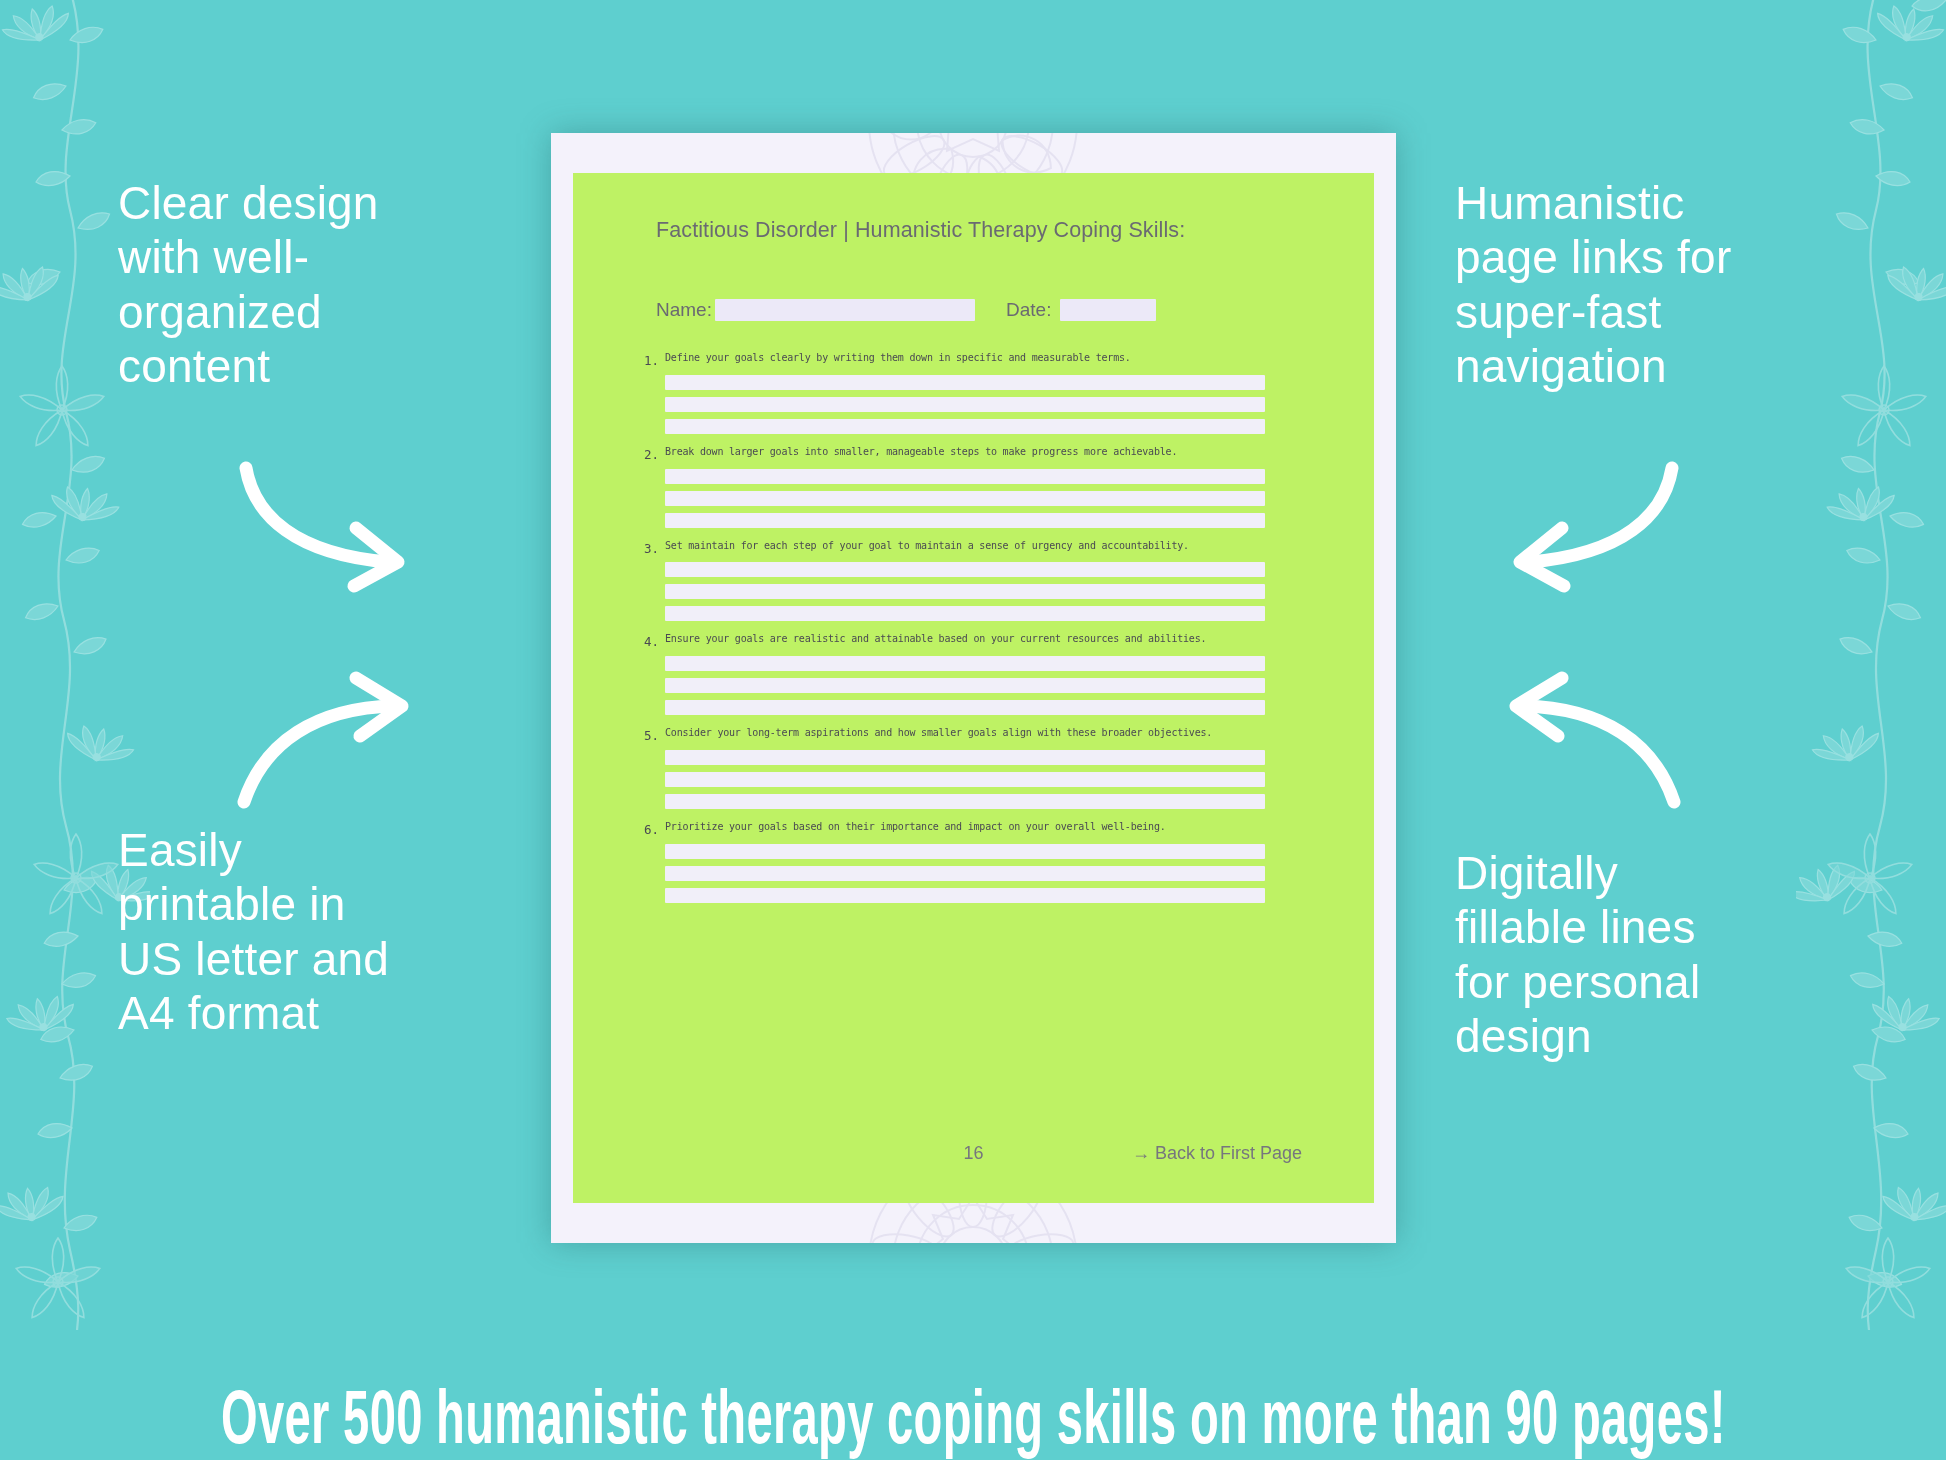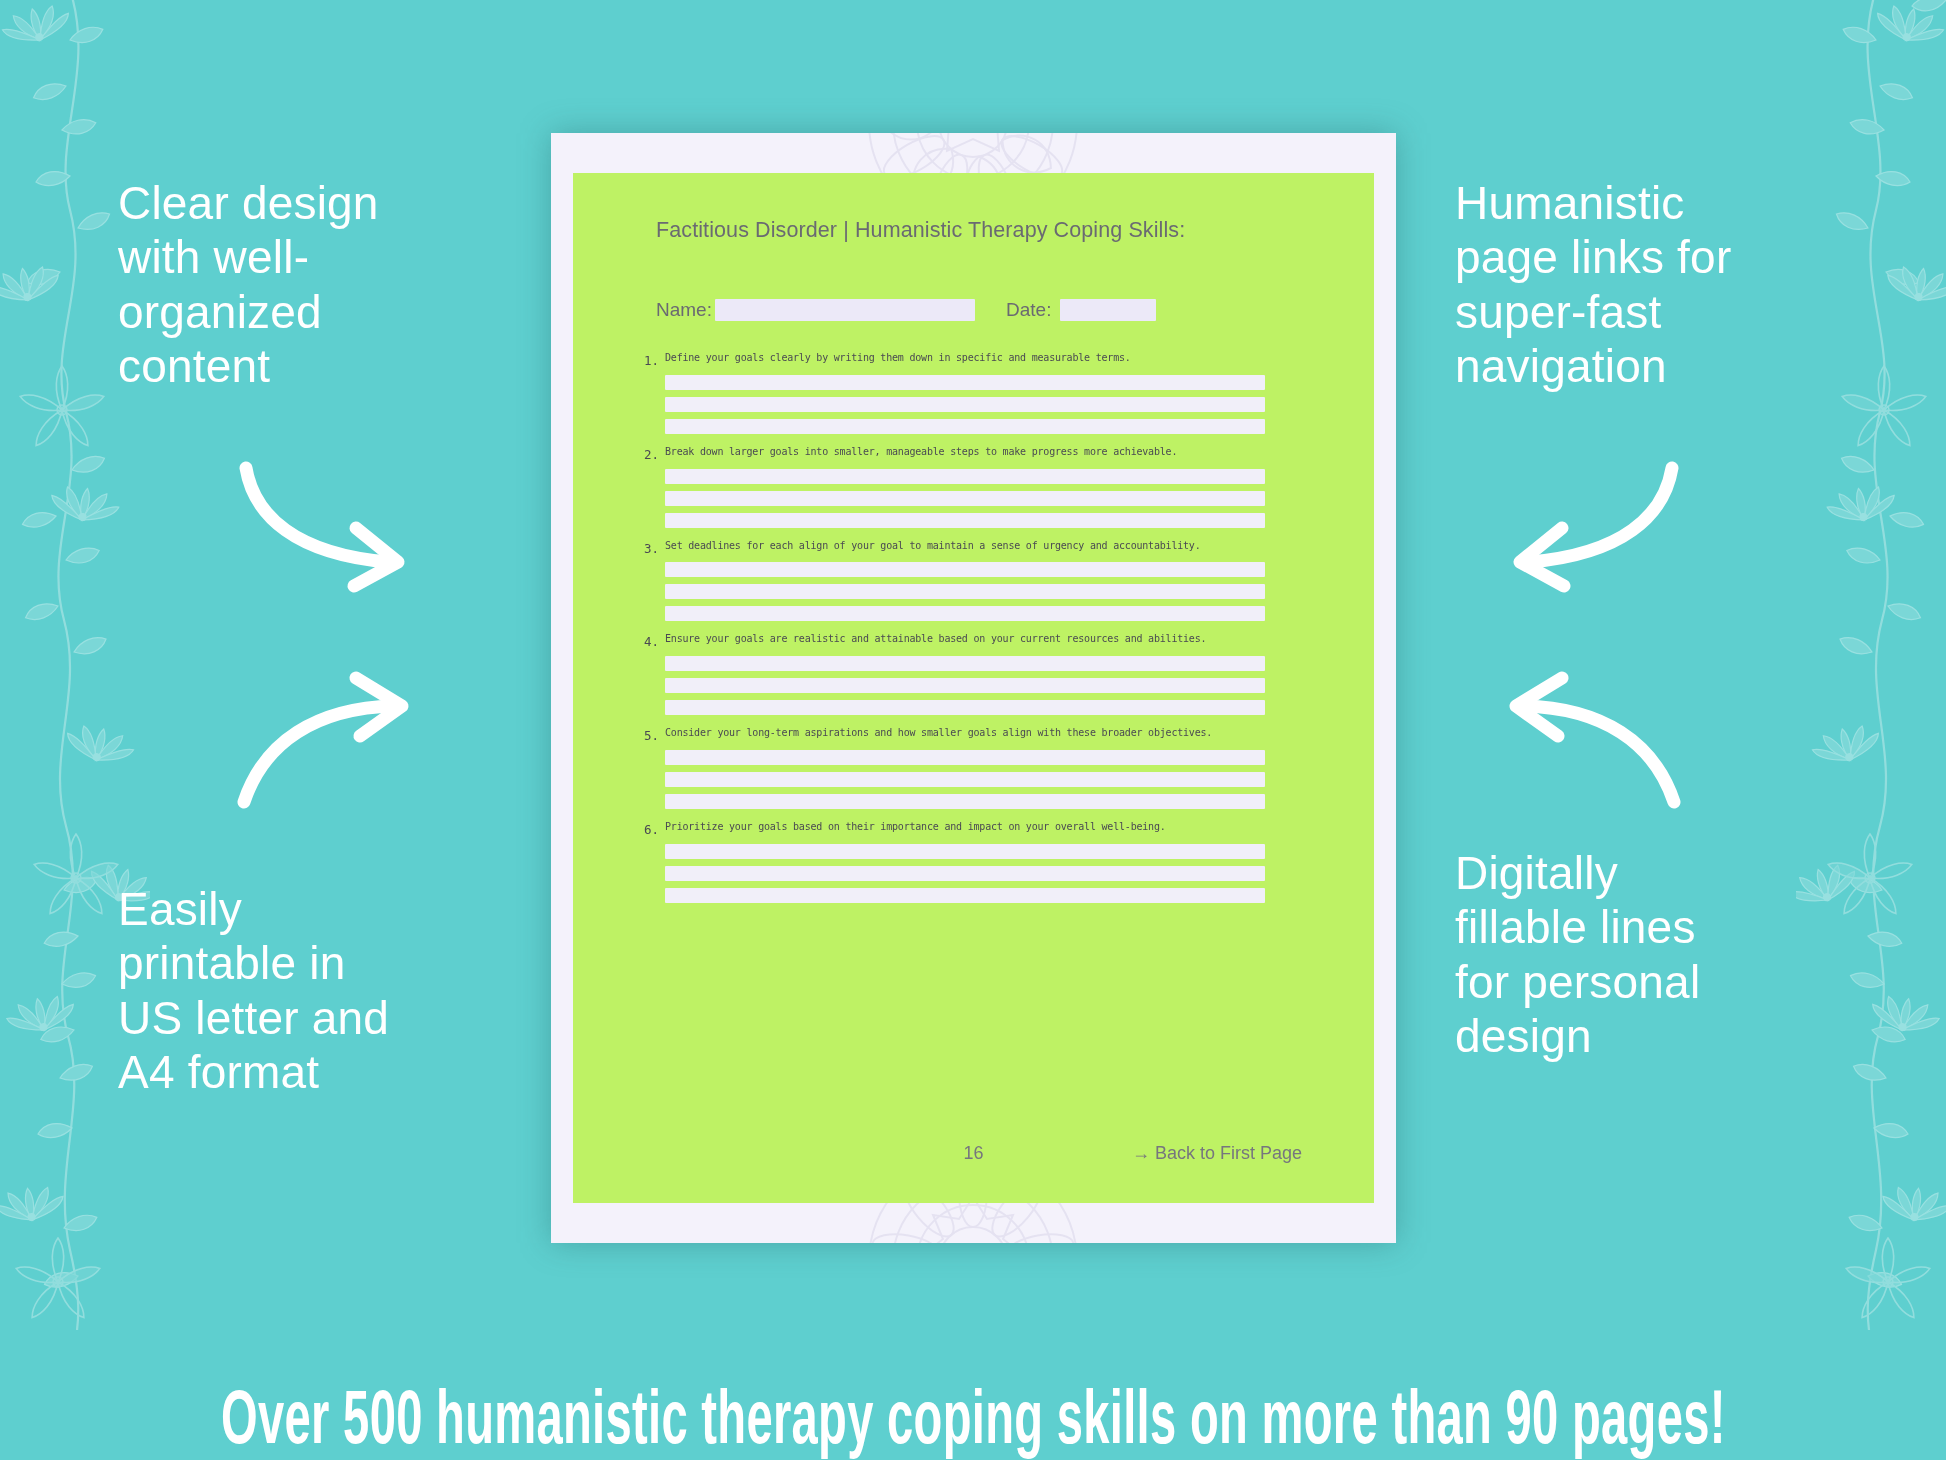--- a/index.html
+++ b/index.html
@@ -17,21 +17,21 @@
   .floral.right{right:0;transform:scaleX(-1);}
   .floral svg{display:block;width:150px;height:1330px;}
 
   
   .promo{
     position:absolute;color:#ffffff;text-align:left;
     font-weight:300;font-size:46px;line-height:1.18;
     letter-spacing:.2px;white-space:pre-line;
   }
   .promo.tl{left:118px;top:176px;width:300px;}
-  .promo.bl{left:118px;top:882px;width:300px;}
+  .promo.bl{left:118px;top:823px;width:300px;}
   .promo.tr{left:1455px;top:176px;width:320px;}
   .promo.br{left:1455px;top:846px;width:320px;}
 
   
   .arrow{position:absolute;}
   .arrow svg{display:block;overflow:visible;}
   .ar-tl{left:238px;top:462px;}
   .ar-bl{left:238px;top:692px;}
   .ar-tr{left:1480px;top:462px;}
   .ar-br{left:1480px;top:692px;}
@@ -355,21 +355,21 @@
               </div>
               <div class="lines">
                 <div class="wline"></div>
                 <div class="wline"></div>
                 <div class="wline"></div>
               </div>
             </div>
             <div class="item">
               <div class="item-head">
                 <div class="item-num">3.</div>
-                <div class="item-text">Set deadlines for each align of your goal to maintain a sense of urgency and accountability.</div>
+                <div class="item-text">Set maintain for each step of your goal to maintain a sense of urgency and accountability.</div>
               </div>
               <div class="lines">
                 <div class="wline"></div>
                 <div class="wline"></div>
                 <div class="wline"></div>
               </div>
             </div>
             <div class="item">
               <div class="item-head">
                 <div class="item-num">4.</div>

